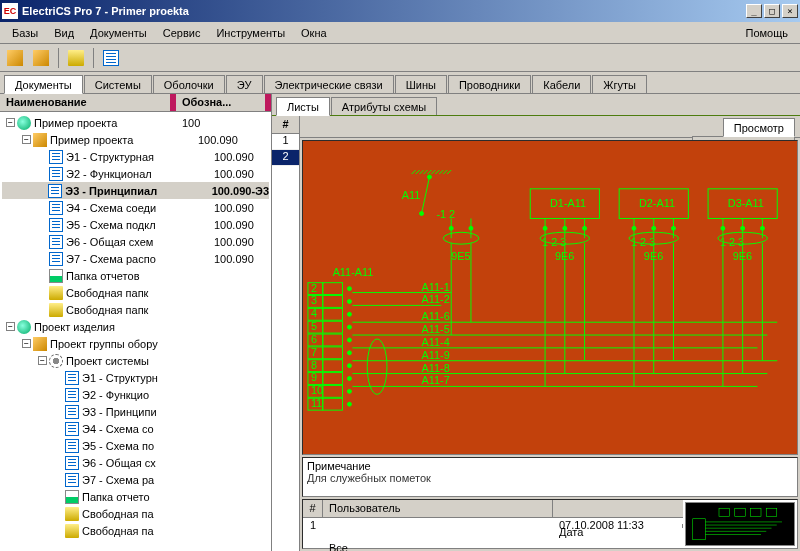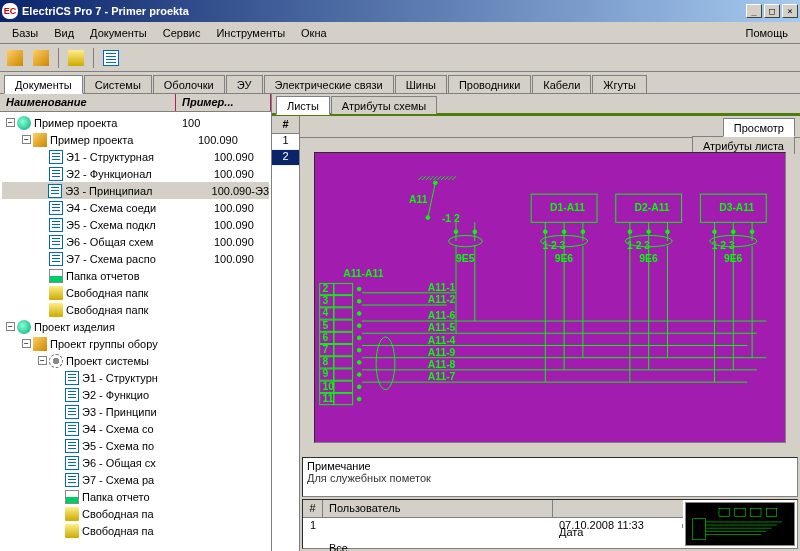--- a/index.html
+++ b/index.html
@@ -1,74 +1,74 @@
 <!DOCTYPE html>
 <html><head>
 <meta charset="utf-8">
 <style>
 * { box-sizing: border-box; margin: 0; padding: 0; font-family: Tahoma, sans-serif; font-size: 11px; }
 body { background: #d4d0c8; width: 800px; height: 551px; overflow: hidden; }
 
 .titlebar { background: linear-gradient(to right, #0a246a, #a6caf0); height: 22px; display: flex; align-items: center; padding: 0 2px; color: #fff; }
-.titlebar .icon { width: 16px; height: 16px; margin-right: 4px; background: #fff; font-size: 9px; color: #c00; display: flex; align-items: center; justify-content: center; font-weight: bold; border-radius: 7px; }
+.titlebar .icon { width: 16px; height: 16px; margin-right: 4px; background: #fff; font-size: 9px; color: #c00; display: flex; align-items: center; justify-content: center; font-weight: bold; }
 .titlebar .title { flex: 1; font-weight: bold; }
 .titlebar .btns { display: flex; gap: 2px; }
 .titlebar .btn { width: 16px; height: 14px; background: #d4d0c8; border: 1px solid #fff; border-right-color: #404040; border-bottom-color: #404040; font-size: 9px; display: flex; align-items: center; justify-content: center; font-family: monospace; color: #000; }
 
 .menubar { background: #d4d0c8; height: 22px; display: flex; align-items: center; padding: 0 4px; border-bottom: 1px solid #808080; }
 .menubar .item { padding: 3px 8px; cursor: default; }
 .menubar .spacer { flex: 1; }
 
 .toolbar { background: #d4d0c8; height: 28px; display: flex; align-items: center; padding: 2px 4px; gap: 4px; border-bottom: 1px solid #808080; }
 .toolbar .tbtn { width: 22px; height: 22px; border: 1px solid transparent; display: flex; align-items: center; justify-content: center; }
 .toolbar .sep { width: 1px; height: 20px; background: #808080; margin: 0 2px; }
 
 .tabstrip { background: #d4d0c8; height: 22px; display: flex; align-items: flex-end; padding: 0 4px; border-bottom: 1px solid #808080; }
 .tab { padding: 3px 10px 2px; border: 1px solid #808080; border-bottom: none; background: #d4d0c8; margin-right: 1px; cursor: default; position: relative; }
 .tab.active { background: #fff; border-bottom: 1px solid #fff; margin-bottom: -1px; z-index: 1; }
 
 .workspace { display: flex; height: calc(551px - 22px - 22px - 28px - 22px); }
 
 .leftpane { width: 272px; background: #fff; border-right: 1px solid #808080; display: flex; flex-direction: column; }
 .colheaders { display: flex; background: #d4d0c8; height: 18px; border-bottom: 1px solid #808080; }
-.colheaders .ch { padding: 2px 6px; border-right: 1px solid #be185d; font-weight: bold; font-style: italic; }
+.colheaders .ch { padding: 2px 6px; border-right: 6px solid #be185d; font-weight: bold; }
 .colheaders .ch1 { width: 176px; }
 .colheaders .ch2 { flex: 1; }
 
 .tree { flex: 1; overflow: auto; padding: 2px; }
 .tree-row { display: flex; align-items: center; height: 17px; white-space: nowrap; }
-.tree-row.sel { background: #d4d0c8; }
+.tree-row.sel { background: #d4d0c8; font-weight: bold; }
 .tree-row .ind { display: inline-block; }
 .tree-row .exp { width: 9px; height: 9px; border: 1px solid #808080; display: inline-flex; align-items: center; justify-content: center; font-size: 8px; line-height: 1; margin-right: 2px; font-family: monospace; }
 .tree-row .noexp { width: 11px; display: inline-block; }
 .tree-row .ticon { width: 14px; height: 14px; margin-right: 3px; display: inline-block; }
 .tree-row .tname { width: 148px; overflow: hidden; text-overflow: ellipsis; }
 .tree-row .tcode { color: #000; }
 
 .ic-globe { background: radial-gradient(circle at 40% 40%, #8fd, #0a6); border-radius: 50%; }
 .ic-box { background: linear-gradient(135deg, #fc6, #c80); }
 .ic-folder { background: linear-gradient(#fe8, #ca0); border-radius: 1px; }
 .ic-doc { background: #fff; border: 1px solid #06c; position: relative; }
 .ic-doc::after { content: ""; position: absolute; inset: 2px; background: repeating-linear-gradient(#06c 0 1px, transparent 1px 3px); }
 .ic-report { background: linear-gradient(#fff 50%, #0c6 50%); border: 1px solid #888; }
 .ic-gear { background: radial-gradient(circle, #888 40%, transparent 40%); border: 1px dashed #666; border-radius: 50%; }
 
 .rightpane { flex: 1; display: flex; flex-direction: column; background: #d4d0c8; }
-.rtabs { height: 22px; display: flex; align-items: center; padding: 2px 4px 0; border-bottom: 3px solid #4d7c0f; background: #d4d0c8; }
+.rtabs { height: 22px; display: flex; align-items: center; padding: 2px 4px 0; border-bottom: 1px solid #4d7c0f; background: #d4d0c8; }
 
 .rcontent { flex: 1; display: flex; }
 .sheetlist { width: 28px; background: #fff; border-right: 1px solid #808080; }
 .sheetlist .slh { background: #d4d0c8; text-align: center; height: 18px; border-bottom: 1px solid #808080; font-weight: bold; padding-top: 2px; }
 .sheetlist .slr { text-align: center; height: 16px; border-bottom: 1px solid #eee; }
 .sheetlist .slr.sel { background: #0a246a; color: #fff; }
 
 .rmain { flex: 1; display: flex; flex-direction: column; }
 .rmain .subtabs { height: 22px; display: flex; align-items: flex-end; padding: 2px 4px 0; border-bottom: 1px solid #808080; background: #d4d0c8; flex-direction: column; }
 
-.canvas { flex: 1; background: #a21caf; position: relative; overflow: hidden; margin: 14px; border: 1px inset #808080; font-weight: bold; }
+.canvas { flex: 1; background: #c2410c; position: relative; overflow: hidden; margin: 2px; border: 1px inset #808080; }
 .canvas svg { width: 100%; height: 100%; }
 
 .notes { height: 40px; background: #fff; margin: 0 2px 2px; border: 1px inset #808080; padding: 2px 4px; font-size: 10px; }
 .notes .nh { color: #000; }
 .notes .nt { color: #333; }
 
 .userbar { height: 50px; display: flex; margin: 0 2px 2px; background: #fff; border: 1px inset #808080; }
 .userbar .cols { flex: 1; }
 .userbar .uh { display: flex; background: #d4d0c8; height: 18px; border-bottom: 1px solid #808080; }
 .userbar .uh > div { padding: 2px 6px; border-right: 1px solid #808080; }
@@ -133,21 +133,21 @@
     <div class="tab">Шины</div>
     <div class="tab">Проводники</div>
     <div class="tab">Кабели</div>
     <div class="tab">Жгуты</div>
   </div>
 
 <div class="workspace">
   <div class="leftpane">
     <div class="colheaders">
       <div class="ch ch1">Наименование</div>
-      <div class="ch ch2">Пример...</div>
+      <div class="ch ch2">Обозна...</div>
     </div>
     <div class="tree" id="tree">
         <div class="tree-row">
           <span class="ind" style="width:4px"></span>
           <span class="exp">−</span>
           <span class="ticon ic-globe"></span>
           <span class="tname">Пример проекта</span>
           <span class="tcode">100</span>
         </div>
         <div class="tree-row">

